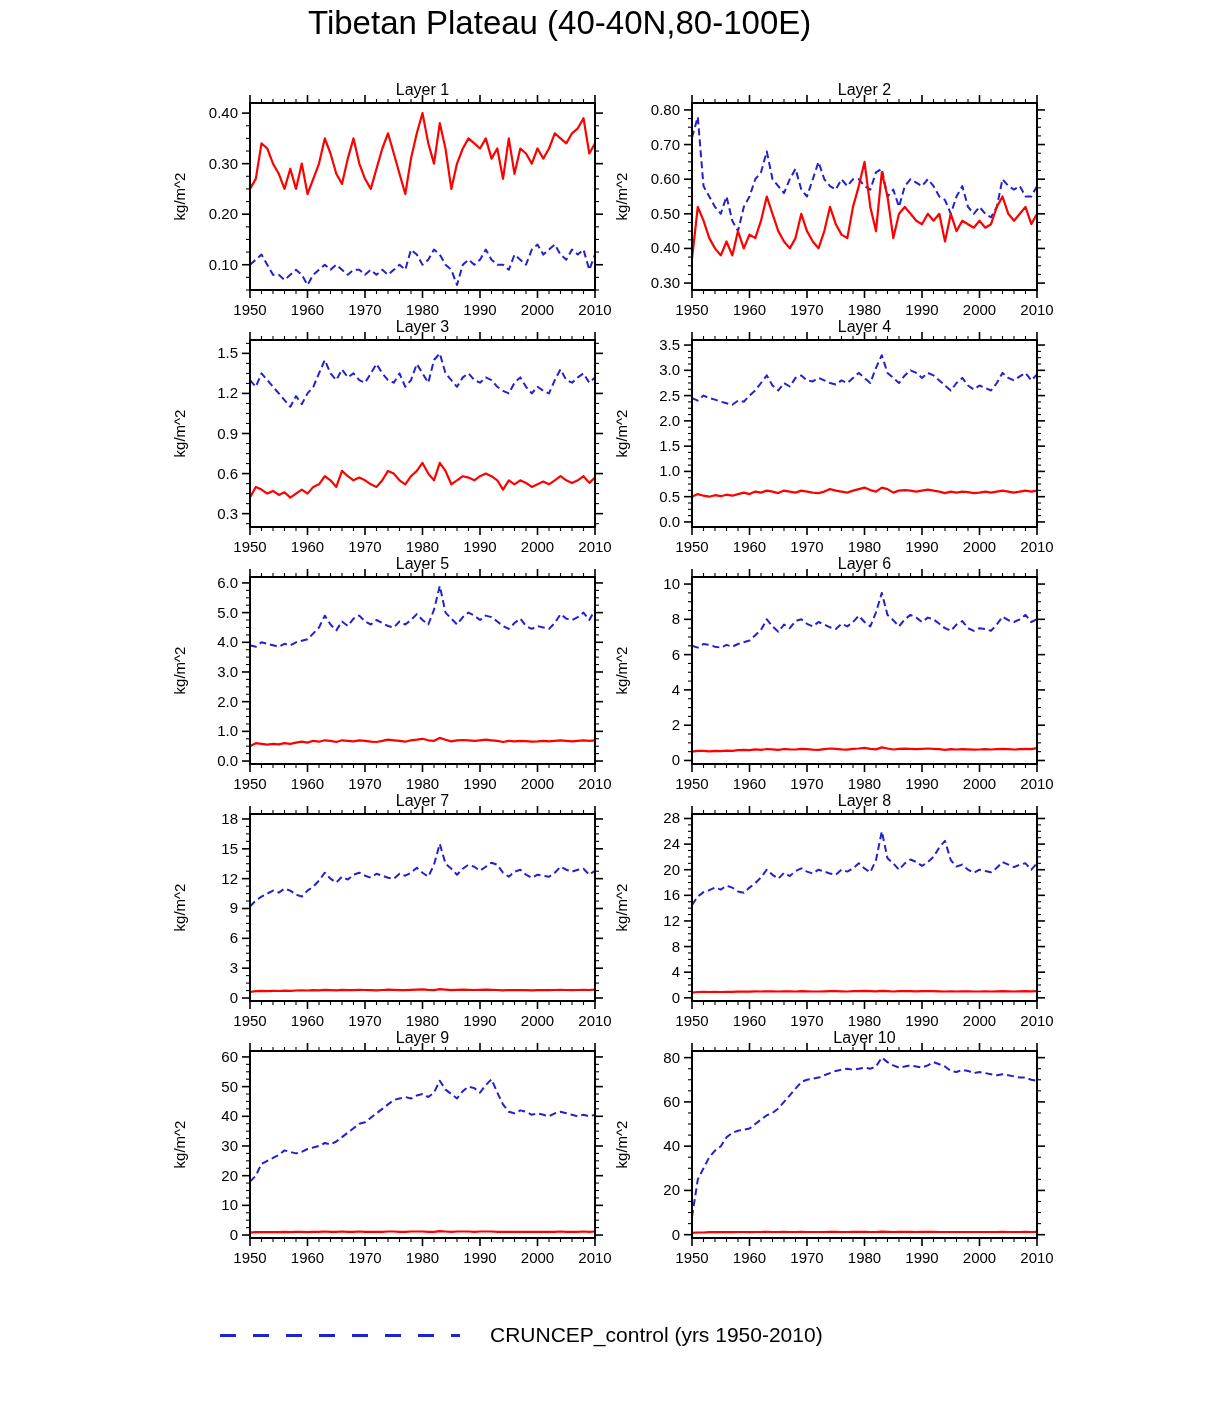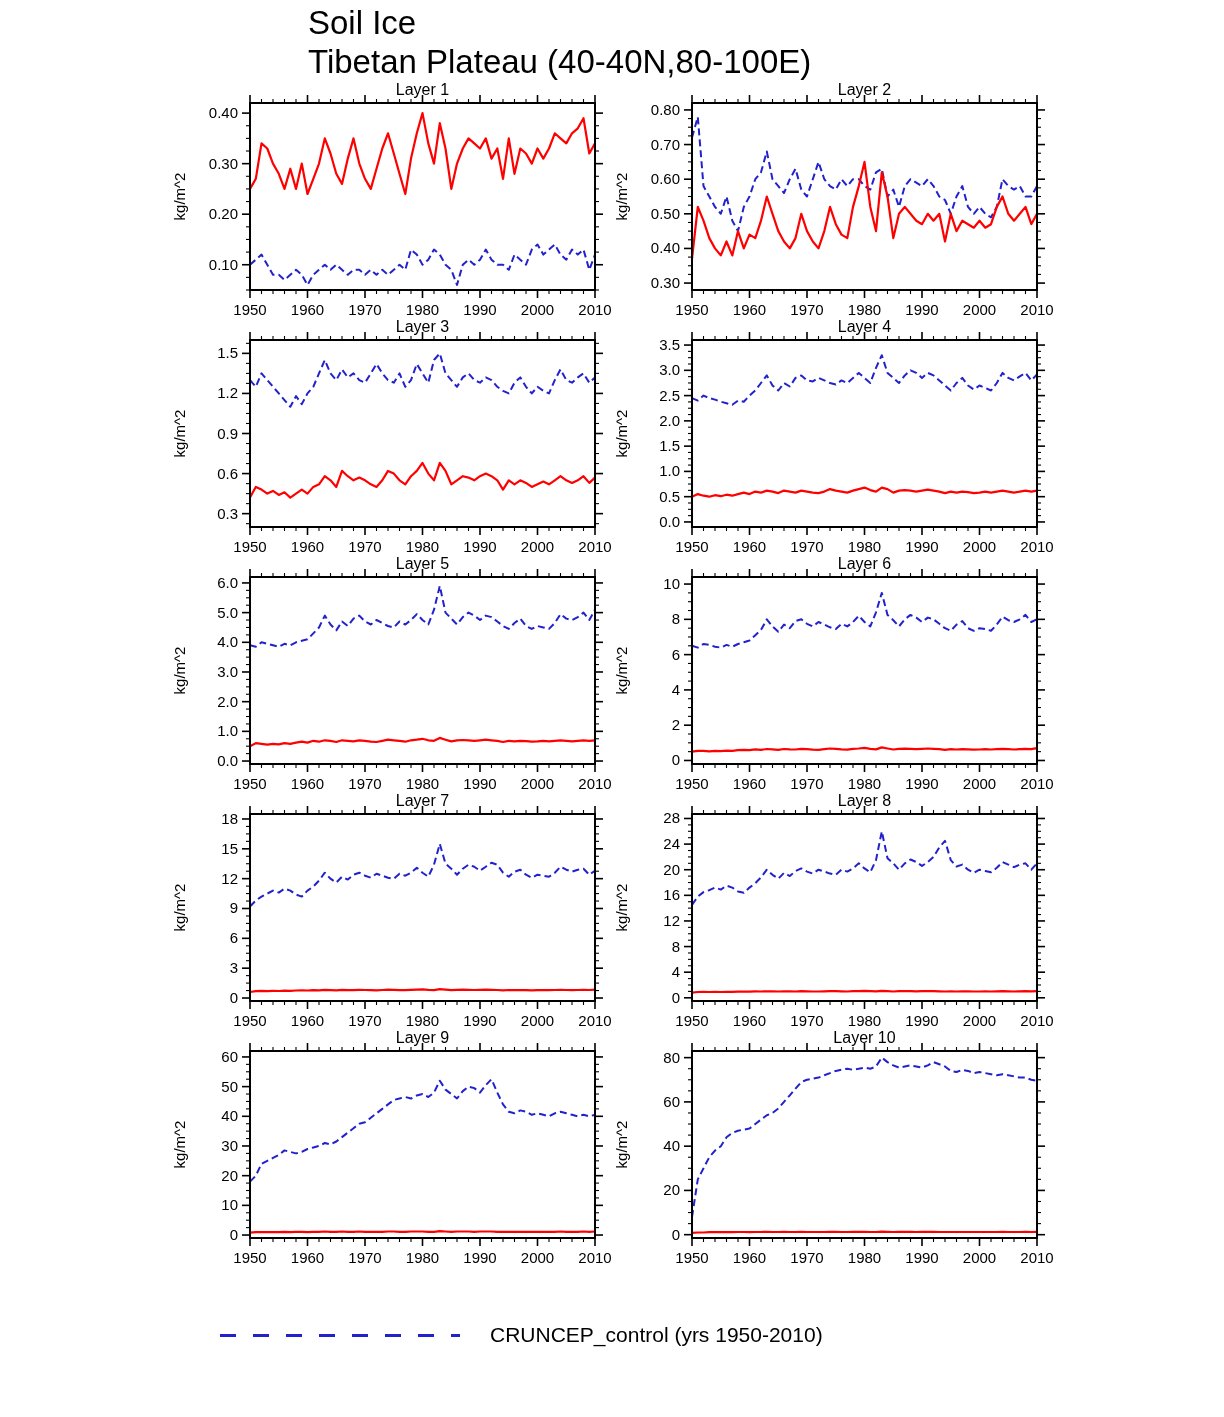--- a/index.html
+++ b/index.html
@@ -17,21 +17,20 @@
   svg text{font-family:"Liberation Sans",sans-serif;fill:#000;}
   .legend{position:absolute;left:220px;top:1322px;display:flex;flex-direction:column;gap:68px;align-items:flex-end;}
   .legend-row{display:flex;align-items:center;height:26px;}
   .legend-sample{width:240px;margin-right:30px;flex:0 0 auto;}
   .legend-label{font-size:21px;white-space:nowrap;}
 </style>
 </head>
 <body>
 
 <div class="fig-header">
-  <div class="fig-title">Soil Ice</div>
   <div class="fig-subtitle">Tibetan Plateau (40-40N,80-100E)</div>
 </div>
 
 <div class="charts-grid">
     <svg width="442" height="237">
       <text x="262.5" y="22" text-anchor="middle" font-size="16">Layer 1</text>
       <text x="25" y="123.5" transform="rotate(-90 25 123.5)" text-anchor="middle" font-size="15">kg/m^2</text>
       <line x1="90" y1="217" x2="90" y2="225" stroke="#000000" stroke-width="1.6"></line>
       <line x1="90" y1="30" x2="90" y2="22" stroke="#000000" stroke-width="1.6"></line>
       <text x="90" y="242" text-anchor="middle" font-size="15">1950</text>

